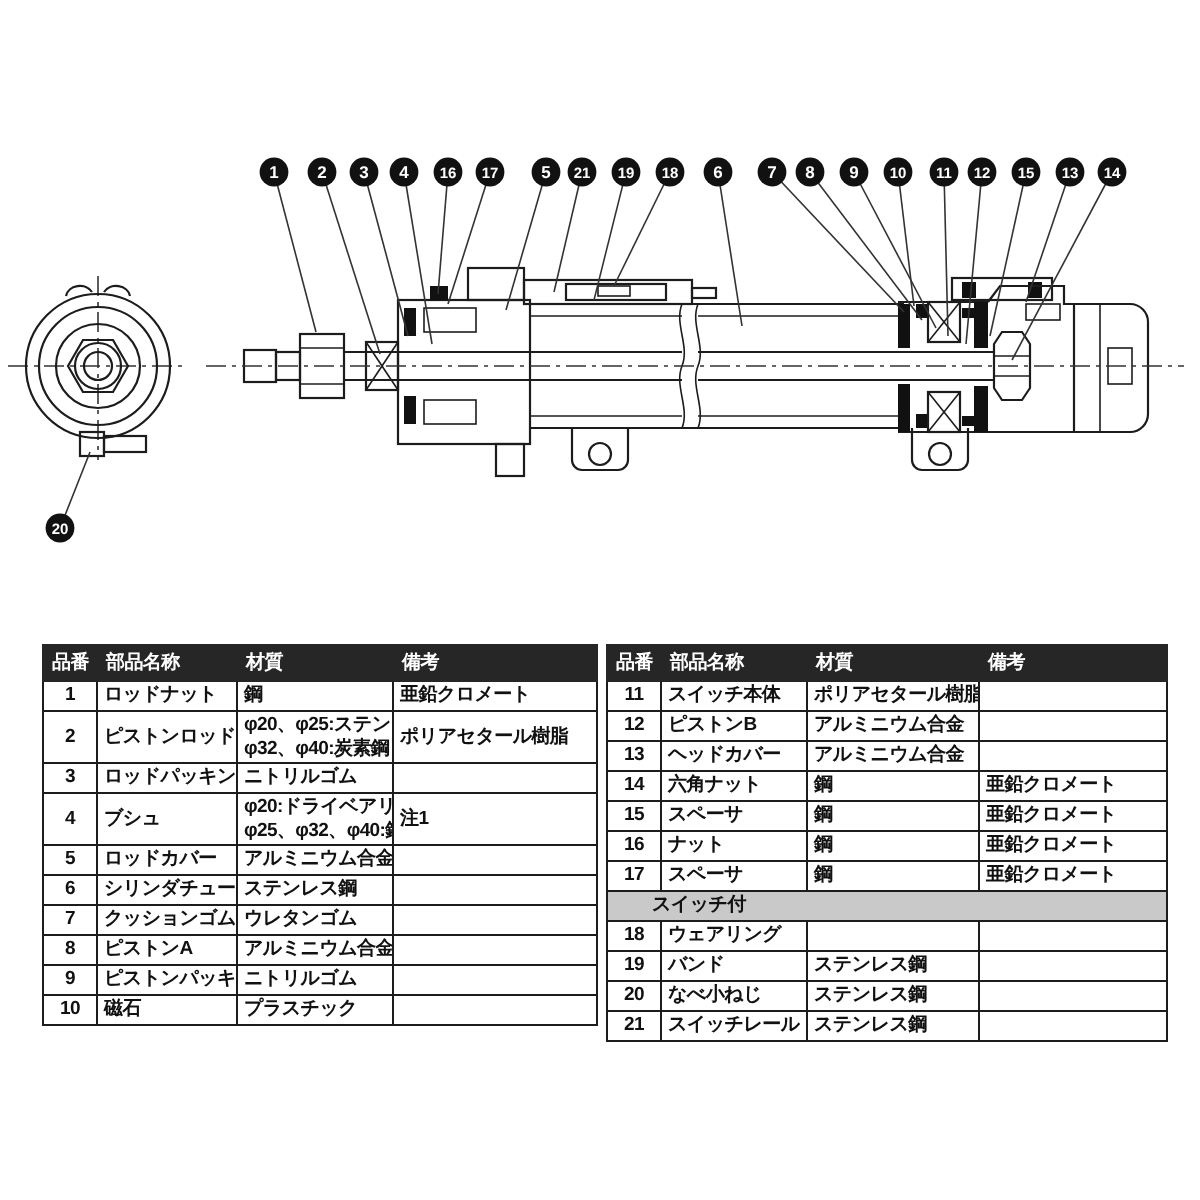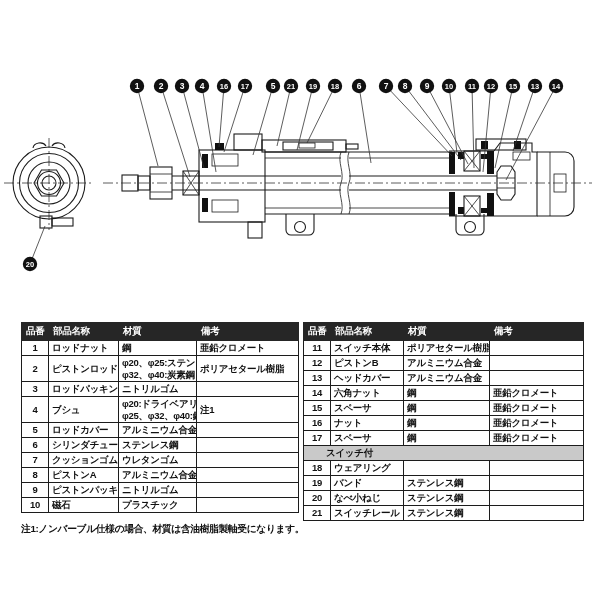--- a/index.html
+++ b/index.html
@@ -435,14 +435,13 @@
         </tr>
         <tr>
           <td class="num">21</td>
           <td>スイッチレール</td>
           <td>ステンレス鋼</td>
           <td></td>
         </tr>
       </tbody>
   </table>
 
-  <div class="footnote">注1:ノンバーブル仕様の場合、材質は含油樹脂製軸受になります。</div>
 </div>
 
 </body></html>

